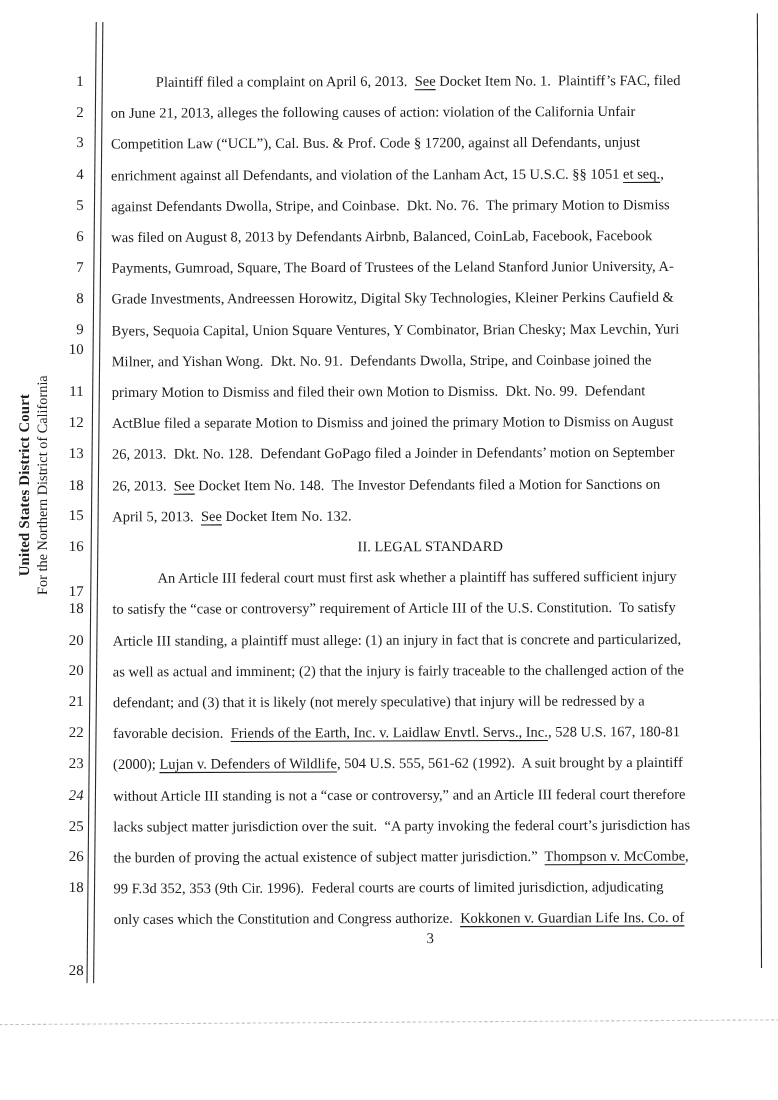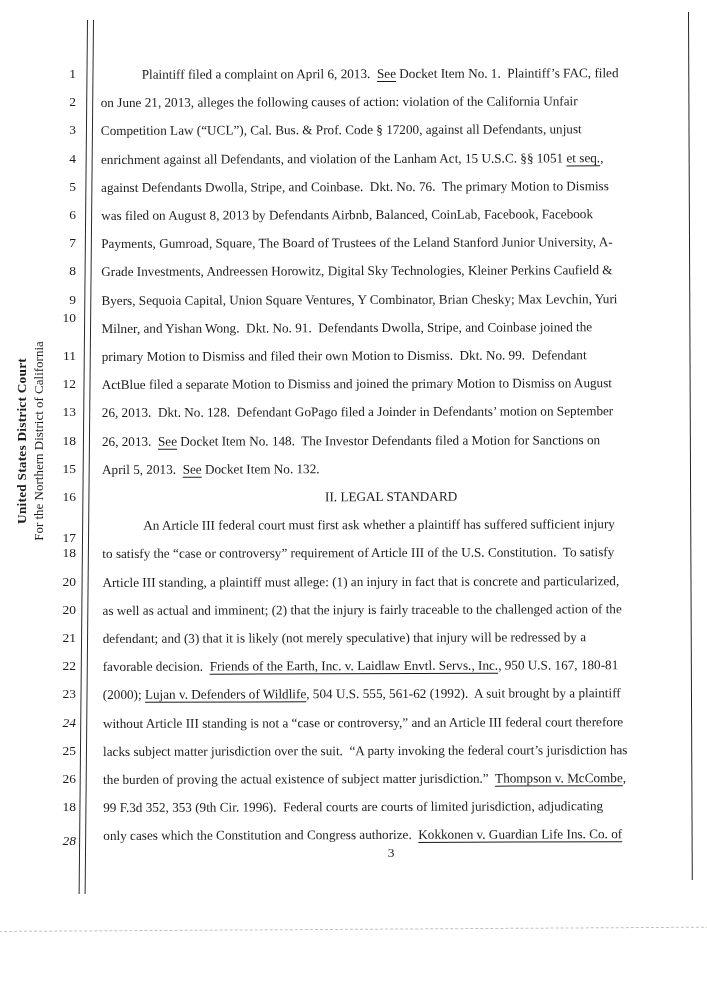--- a/index.html
+++ b/index.html
@@ -135,21 +135,21 @@
         <div class="lineno" style="top: 546.4px;">18</div>
         <div class="lineno" style="top: 574.6px;">20</div>
         <div class="lineno" style="top: 602.8px;">20</div>
         <div class="lineno" style="top: 631px;">21</div>
         <div class="lineno" style="top: 659.2px;">22</div>
         <div class="lineno" style="top: 687.4px;">23</div>
         <div class="lineno" style="top: 715.6px; font-style: italic;">24</div>
         <div class="lineno" style="top: 743.8px;">25</div>
         <div class="lineno" style="top: 772px;">26</div>
         <div class="lineno" style="top: 800.2px;">18</div>
-        <div class="lineno" style="top: 834px; font-style: italic;">28</div>
+        <div class="lineno" style="top: 875px;">28</div>
       </div>
 
     <div class="rule-left"></div>
     <div class="rule-right"></div>
 
     <div class="content">
         <div class="bline indent" style="top: 0px;"><span>Plaintiff filed a complaint on April 6, 2013.  </span><span class="u">See</span><span> Docket Item No. 1.  Plaintiff’s FAC, filed</span></div>
         <div class="bline" style="top: 28.2px;"><span>on June 21, 2013, alleges the following causes of action: violation of the California Unfair</span></div>
         <div class="bline" style="top: 56.4px;"><span>Competition Law (“UCL”), Cal. Bus. &amp; Prof. Code § 17200, against all Defendants, unjust</span></div>
         <div class="bline" style="top: 84.6px;"><span>enrichment against all Defendants, and violation of the Lanham Act, 15 U.S.C. §§ 1051 </span><span class="u">et seq.</span><span>,</span></div>
@@ -163,21 +163,21 @@
         <div class="bline" style="top: 310.2px;"><span>ActBlue filed a separate Motion to Dismiss and joined the primary Motion to Dismiss on August</span></div>
         <div class="bline" style="top: 338.4px;"><span>26, 2013.  Dkt. No. 128.  Defendant GoPago filed a Joinder in Defendants’ motion on September</span></div>
         <div class="bline" style="top: 366.6px;"><span>26, 2013.  </span><span class="u">See</span><span> Docket Item No. 148.  The Investor Defendants filed a Motion for Sanctions on</span></div>
         <div class="bline" style="top: 394.8px;"><span>April 5, 2013.  </span><span class="u">See</span><span> Docket Item No. 132.</span></div>
         <div class="bline center" style="top: 423px;"><span class="b">II. LEGAL STANDARD</span></div>
         <div class="bline indent" style="top: 451.2px;"><span>An Article III federal court must first ask whether a plaintiff has suffered sufficient injury</span></div>
         <div class="bline" style="top: 479.4px;"><span>to satisfy the “case or controversy” requirement of Article III of the U.S. Constitution.  To satisfy</span></div>
         <div class="bline" style="top: 507.6px;"><span>Article III standing, a plaintiff must allege: (1) an injury in fact that is concrete and particularized,</span></div>
         <div class="bline" style="top: 535.8px;"><span>as well as actual and imminent; (2) that the injury is fairly traceable to the challenged action of the</span></div>
         <div class="bline" style="top: 564px;"><span>defendant; and (3) that it is likely (not merely speculative) that injury will be redressed by a</span></div>
-        <div class="bline" style="top: 592.2px;"><span>favorable decision.  </span><span class="u">Friends of the Earth, Inc. v. Laidlaw Envtl. Servs., Inc.</span><span>, 950 U.S. 167, 180-81</span></div>
+        <div class="bline" style="top: 592.2px;"><span>favorable decision.  </span><span class="u">Friends of the Earth, Inc. v. Laidlaw Envtl. Servs., Inc.</span><span>, 528 U.S. 167, 180-81</span></div>
         <div class="bline" style="top: 620.4px;"><span>(2000); </span><span class="u">Lujan v. Defenders of Wildlife</span><span>, 504 U.S. 555, 561-62 (1992).  A suit brought by a plaintiff</span></div>
         <div class="bline" style="top: 648.6px;"><span>without Article III standing is not a “case or controversy,” and an Article III federal court therefore</span></div>
         <div class="bline" style="top: 676.8px;"><span>lacks subject matter jurisdiction over the suit.  “A party invoking the federal court’s jurisdiction has</span></div>
         <div class="bline" style="top: 705px;"><span>the burden of proving the actual existence of subject matter jurisdiction.”  </span><span class="u">Thompson v. McCombe</span><span>,</span></div>
         <div class="bline" style="top: 733.2px;"><span>99 F.3d 352, 353 (9th Cir. 1996).  Federal courts are courts of limited jurisdiction, adjudicating</span></div>
         <div class="bline" style="top: 761.4px;"><span>only cases which the Constitution and Congress authorize.  </span><span class="u">Kokkonen v. Guardian Life Ins. Co. of</span></div>
       </div>
 
     <div class="pagenum">3</div>
 

